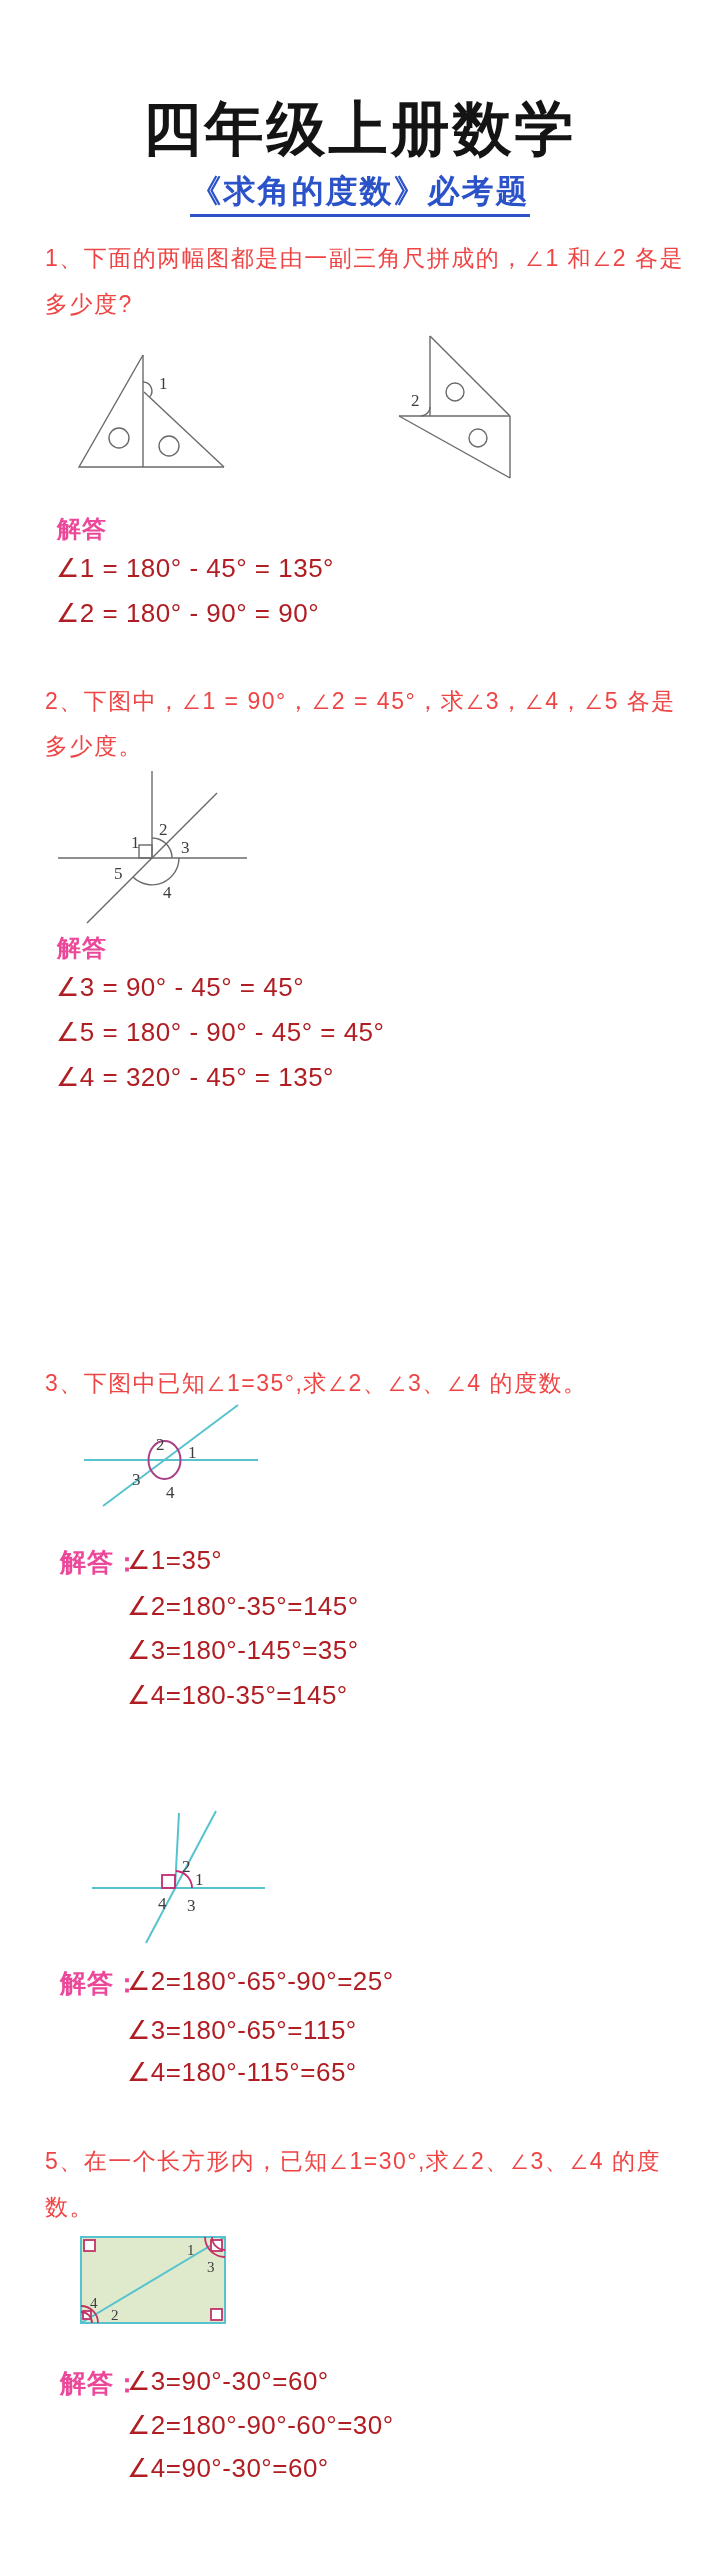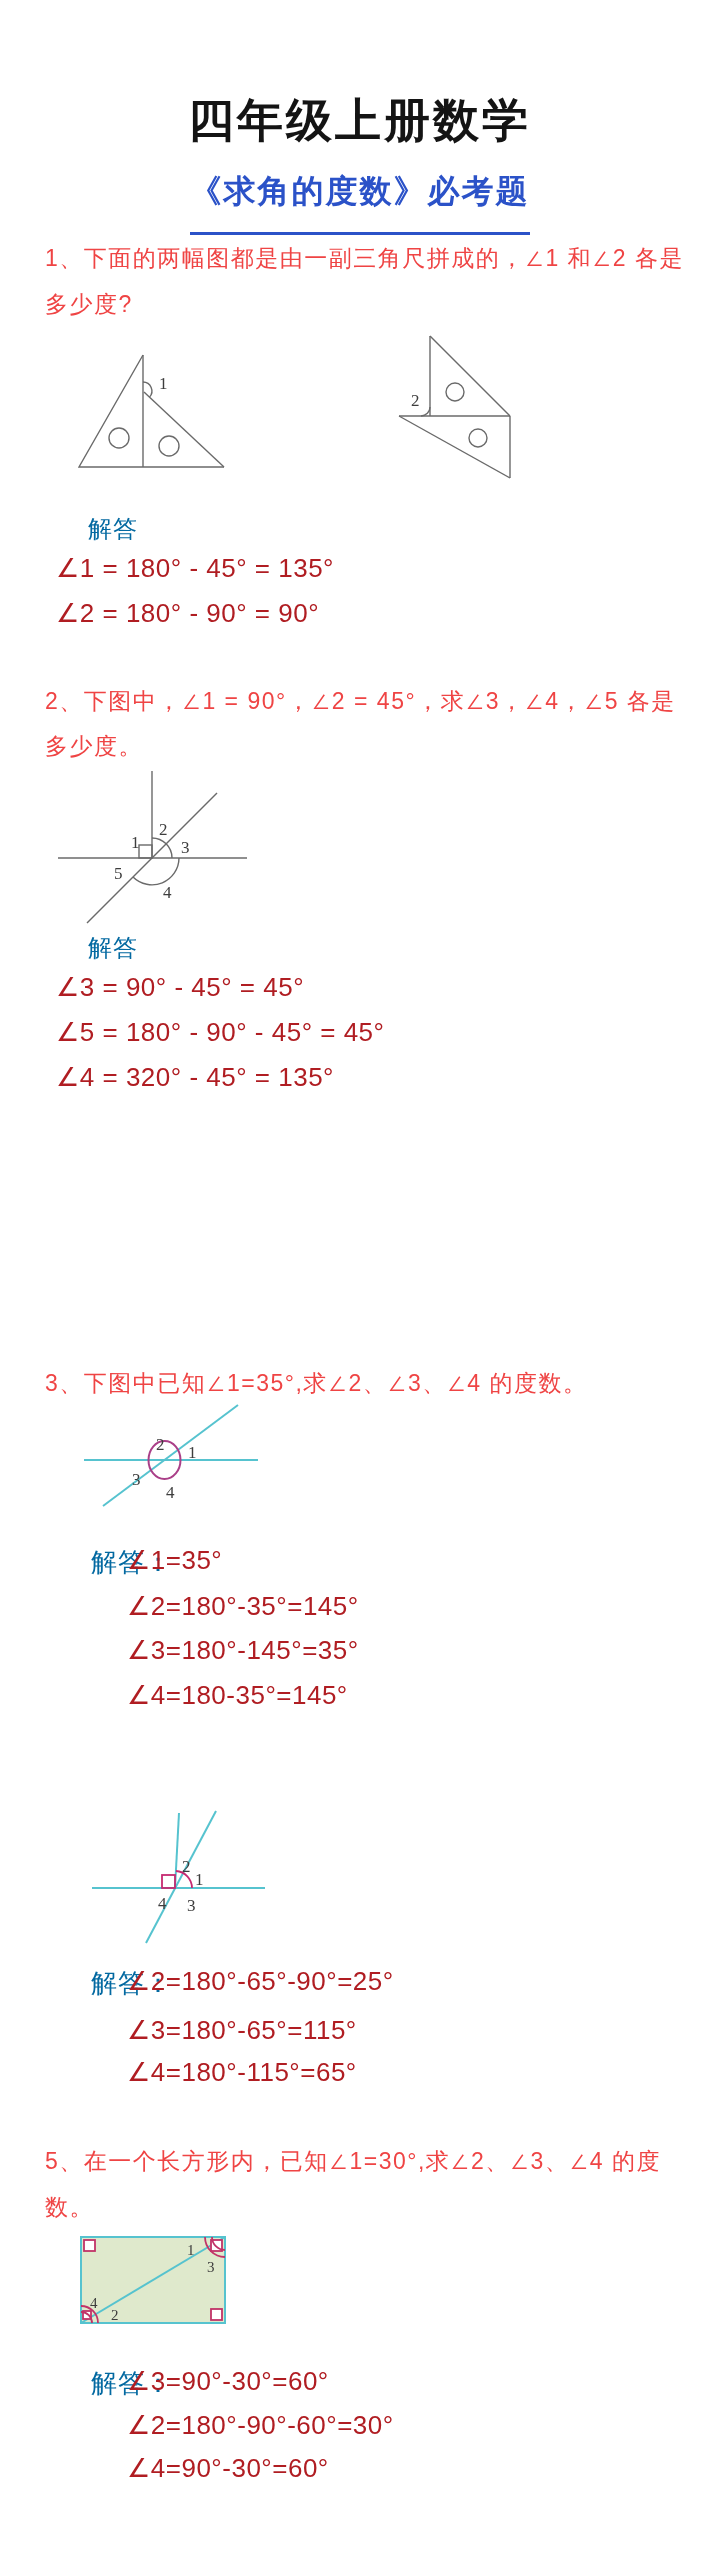--- a/index.html
+++ b/index.html
@@ -7,34 +7,34 @@
     position:relative;
     width:719px;
     height:2560px;
     background:#ffffff;
     overflow:hidden;
     font-family:"Liberation Sans",sans-serif;
   }
   .abs{position:absolute;white-space:nowrap;}
   .title{
     left:0;top:90px;width:719px;text-align:center;
-    font-size:46px;font-weight:900;color:#141414;letter-spacing:3px;
+    font-size:59px;font-weight:900;color:#141414;letter-spacing:3px;
   }
   .subtitle-wrap{left:0;top:170px;width:719px;text-align:center;}
   .subtitle{
     display:inline-block;
     font-size:32px;font-weight:800;color:#2b52c8;letter-spacing:2px;
-    border-bottom:3px solid #2b52c8;padding-bottom:18px;
+    border-bottom:3px solid #2b52c8;padding-bottom:0;
   }
   .qtext{
     left:45px;
     font-size:23px;font-weight:500;color:#ef4444;letter-spacing:1.5px;
   }
   .anslabel{
-    font-size:24px;font-weight:400;color:#0369a1;letter-spacing:1px;margin-left:31px;
+    font-size:24px;font-weight:700;color:#ec4899;letter-spacing:1px;
   }
   .eq{
     font-size:26px;font-weight:500;color:#b01d22;letter-spacing:0.5px;
   }
   svg{display:block;}
   svg text{
     font-family:"Liberation Serif",serif;
     font-size:17px;fill:#3d3d3d;
   }
   .thin{fill:none;stroke:#6a6a6a;stroke-width:1.4;}

